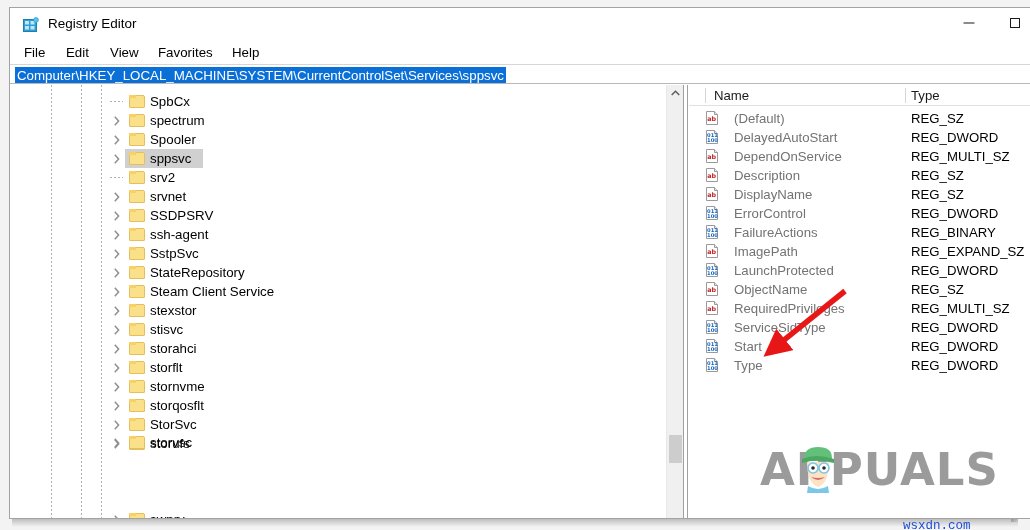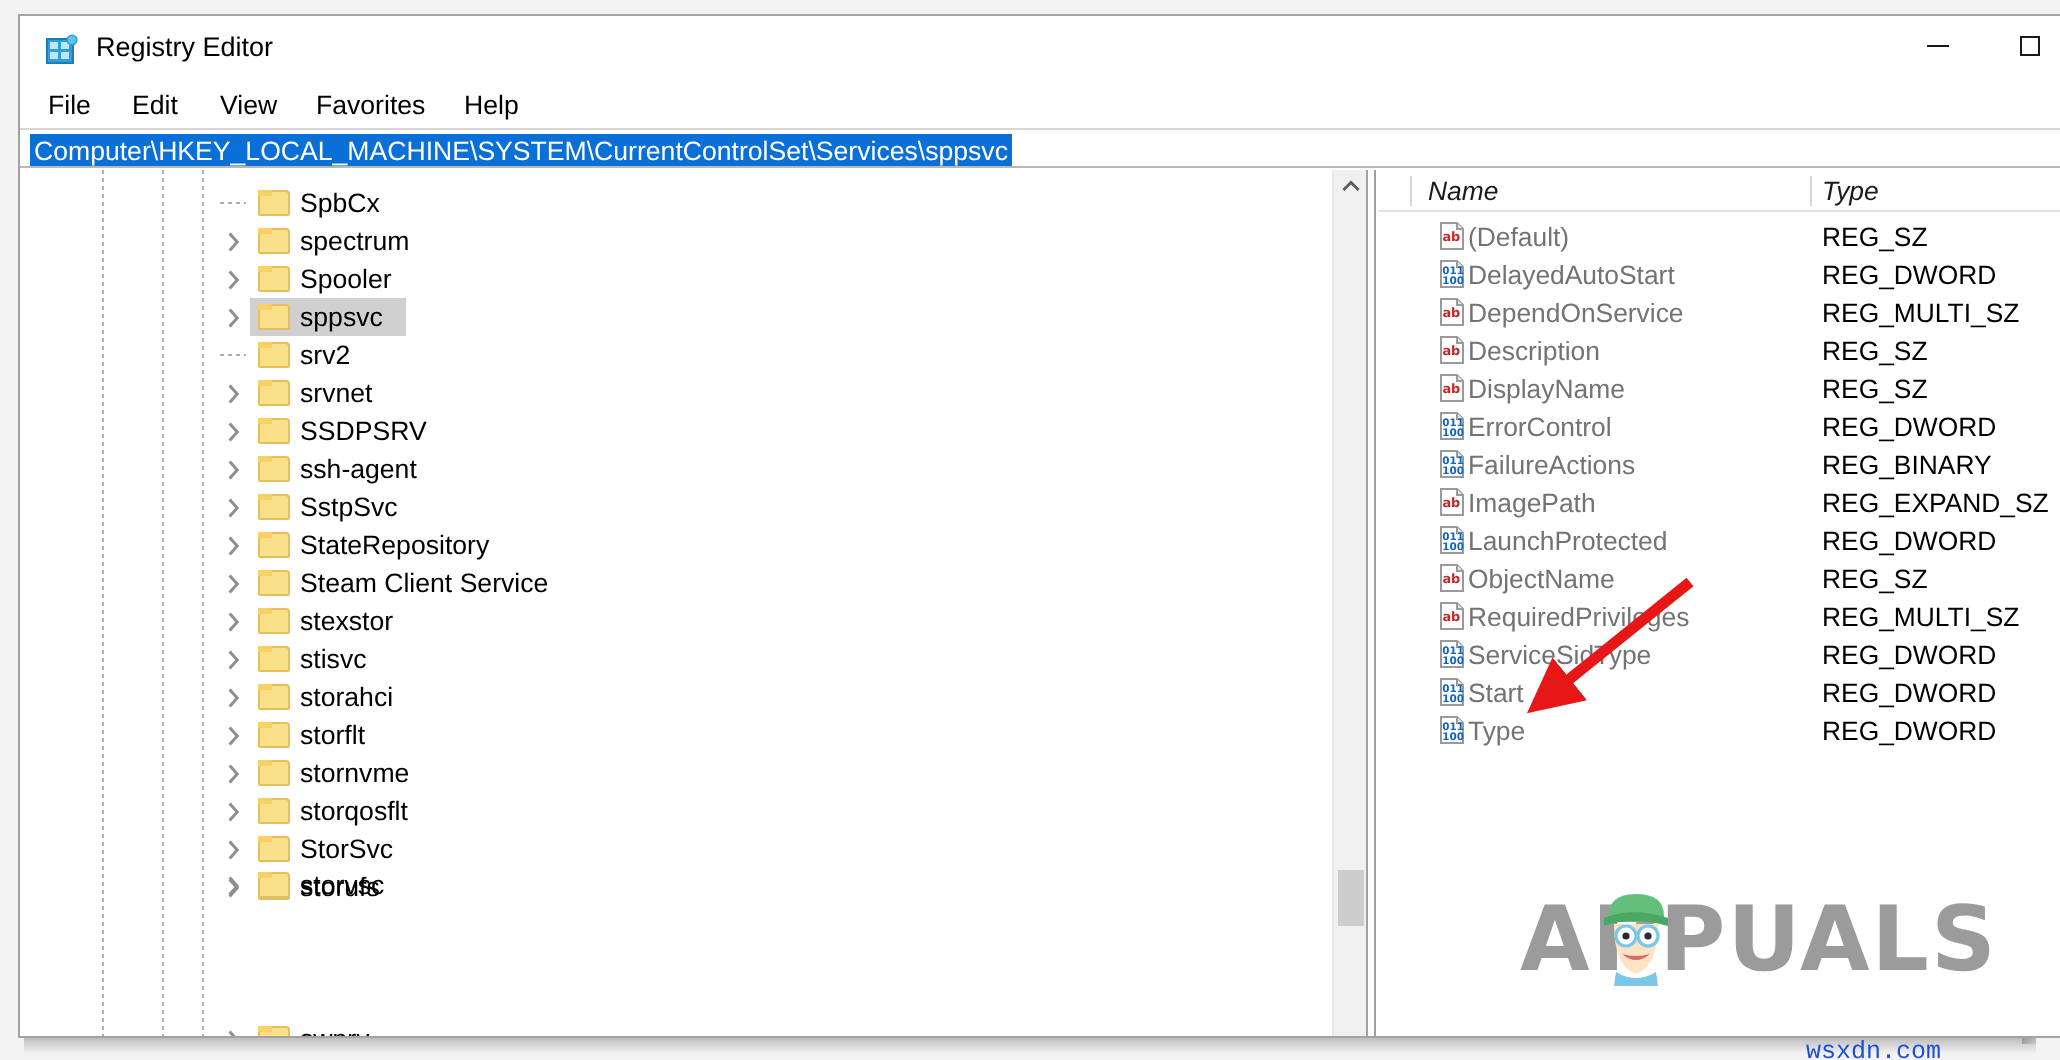--- a/index.html
+++ b/index.html
@@ -271,30 +271,29 @@
     width: 1px; height: 15px;
     background: #d6d6d6;
   }
   .col-head {
     position: absolute;
     top: 2px;
     font-size: 13.2px;
     line-height: 17px;
     color: #1a1a1a;
     white-space: nowrap;
-    font-style: italic;
   }
   .val-row {
     position: absolute;
     left: 0;
     width: 100%; height: 19px;
   }
   .val-icon {
     position: absolute;
-    left: 30px; top: 2px;
+    left: 16px; top: 2px;
     width: 14px; height: 32px;
   }
   .val-name {
     position: absolute;
     left: 45px; top: 1px;
     font-size: 13.2px;
     line-height: 17px;
     color: #737373;
     white-space: nowrap;
   }

